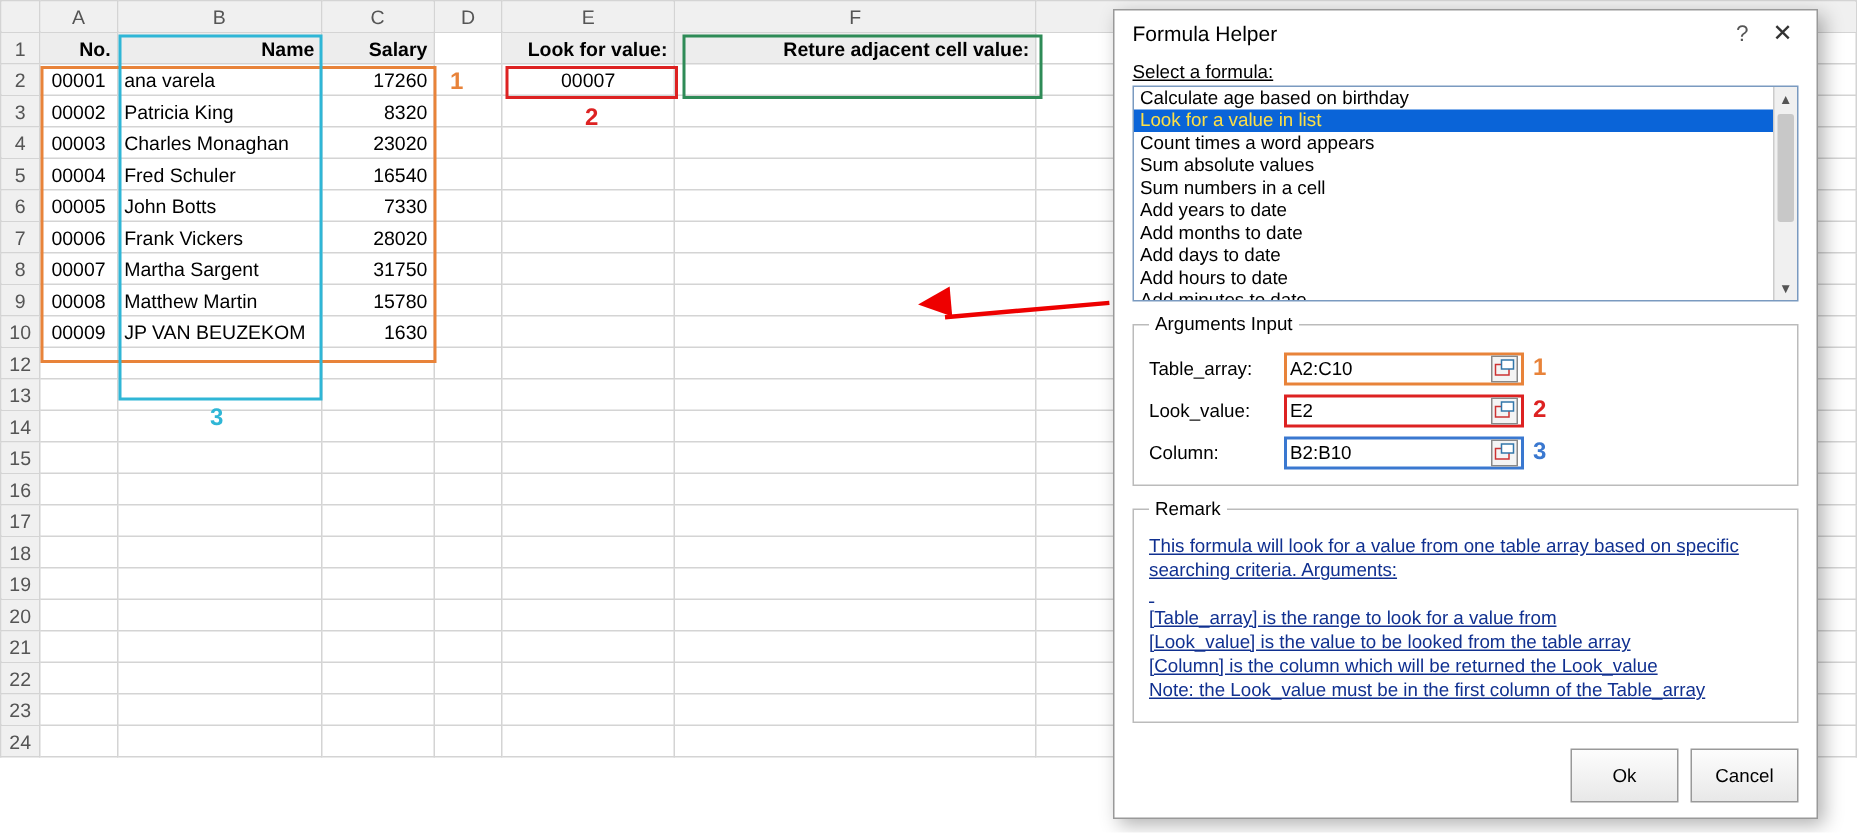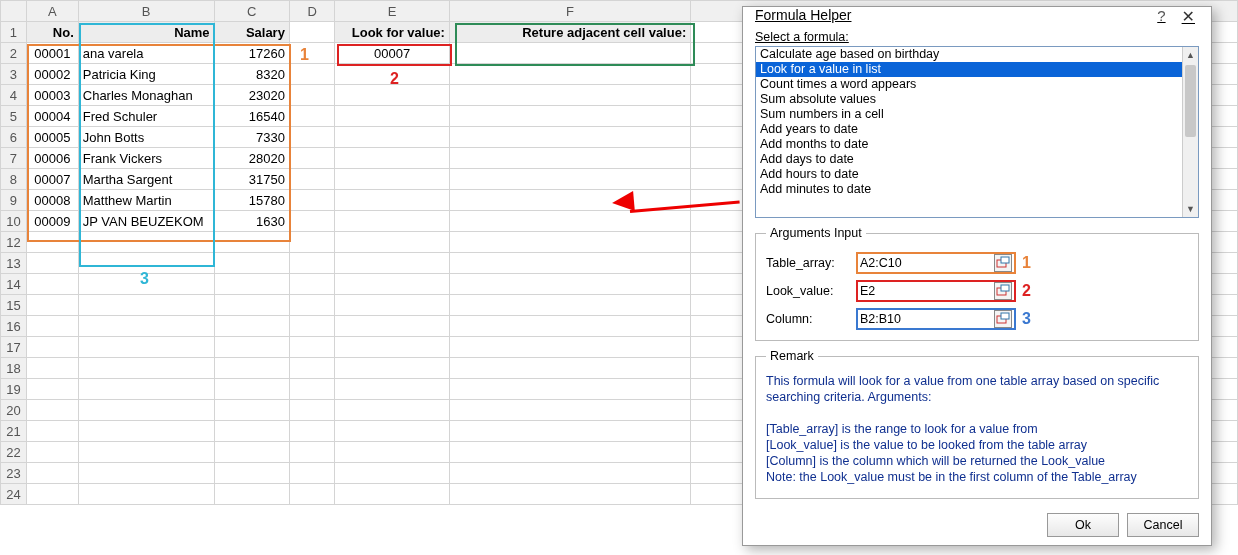--- a/index.html
+++ b/index.html
@@ -41,54 +41,54 @@
   .c-cyan { color:#2fb6d6; }
   .c-blue { color:#3a78d0; }
 
   
   .arrow { position:absolute; }
   .arrow-line { position:absolute; height:3px; background:#e00; transform-origin:left center; }
   .arrow-head { position:absolute; width:0;height:0;border-top:10px solid transparent;border-bottom:10px solid transparent;border-right:22px solid #e00; }
   
   
   .dlg { position:absolute; left:742px; top:6px; width:470px; height:540px; background:#fff; border:1px solid #999; box-shadow:4px 4px 12px rgba(0,0,0,.3); display:flex; flex-direction:column; }
-  .dlg-title { height:30px; display:flex; padding:0 8px 0 12px; font-size:14px;text-decoration:underline; }
+  .dlg-title { height:30px; display:flex; align-items:center; padding:0 8px 0 12px; font-size:14px; }
   .dlg-title .spacer { flex:1; }
   .dlg-title .hlp { padding:0 8px; font-size:15px; color:#555; cursor:pointer;}
   .dlg-title .cls { padding:0 8px; font-size:16px; color:#333; cursor:pointer;}
   .dlg-body { padding: 4px 12px 8px 12px; flex:1; display:flex; flex-direction:column; gap:8px; }
   
   .lbl { font-size:12.5px; margin-bottom:2px;text-decoration:underline; }
-  .listbox { border:1px solid #7a9ac0; height:172px; overflow:hidden; position:relative; background:#fff; font-size:12.5px;}
+  .listbox { border:1px solid #7a9ac0; height:144px; overflow:hidden; position:relative; background:#fff; font-size:12.5px;}
   .listbox .inner { position:absolute; left:0; top:0; right:16px; }
   .listbox .item { padding:0 4px; line-height:15px; height:15px; cursor:default; }
-  .listbox .item.sel { background:#0a64d8; color:#ffffff; }
+  .listbox .item.sel { background:#0a64d8; color:#fde047; }
   .listbox .sb { position:absolute; right:0; top:0; bottom:0; width:16px; background:#f0f0f0; border-left:1px solid #ccc;}
   .listbox .sb .btn { height:16px; text-align:center; font-size:9px; line-height:16px; color:#555; }
   .listbox .sb .thumb { position:absolute; left:2px; right:2px; top:18px; height:72px; background:#c8c8c8; border-radius:2px;}
   
   fieldset { border:1px solid #bbb; padding:10px 10px 6px 10px; position:relative; }
   fieldset legend { padding:0 4px; font-size:12.5px; background:#fff;}
   
   .arg-row { display:flex; align-items:center; height:26px; margin-bottom:2px;}
   .arg-row .albl { width:90px; font-size:12.5px; }
   .arg-row .afield { width:160px; height:22px; border:2px solid #333; padding:4px 2px; display:flex; align-items:center; background:#fff; position:relative; }
   .arg-row .afield input { border:none; outline:none; flex:1; font-size:12.5px; font-family:inherit; min-width:0; }
   .arg-row .afield .pick { width:18px; height:18px; border:1px solid #888; background:#f4f4f4; display:flex;align-items:center;justify-content:center; font-size:9px; cursor:pointer; }
   .arg-row .afield .pick svg { width:14px; height:14px; }
   .arg-row .anum { margin-left:6px; font-weight:bold; font-size:16px; }
   .af-orange { border-color:#e8833a !important; }
   .af-red    { border-color:#d22 !important; }
   .af-blue   { border-color:#3a78d0 !important; }
   
   .remark fieldset { height:150px; }
-  .remark .txt { font-size:12.5px; color:#103090; line-height:16px; }
+  .remark .txt { font-size:12.5px; color:#103090; line-height:16px;text-decoration:underline; }
   
   .dlg-btns { display:flex; justify-content:flex-end; gap:8px; padding:6px 12px 10px 0; }
-  .dlg-btns button { min-width:72px; height:24px; border:1px solid #999; background:linear-gradient(#fdfdfd,#e8e8e8); font-size:12.5px; cursor:pointer; }
+  .dlg-btns button { min-width:72px; height:36px; border:1px solid #999; background:linear-gradient(#fdfdfd,#e8e8e8); font-size:12.5px; cursor:pointer; }
 </style>
 </head>
 <body>
 
 <div class="sheet">
   <table>
     <tbody>
         <tr>
       <th class="corner"></th>
       <th class="colhdr colA">A</th>

